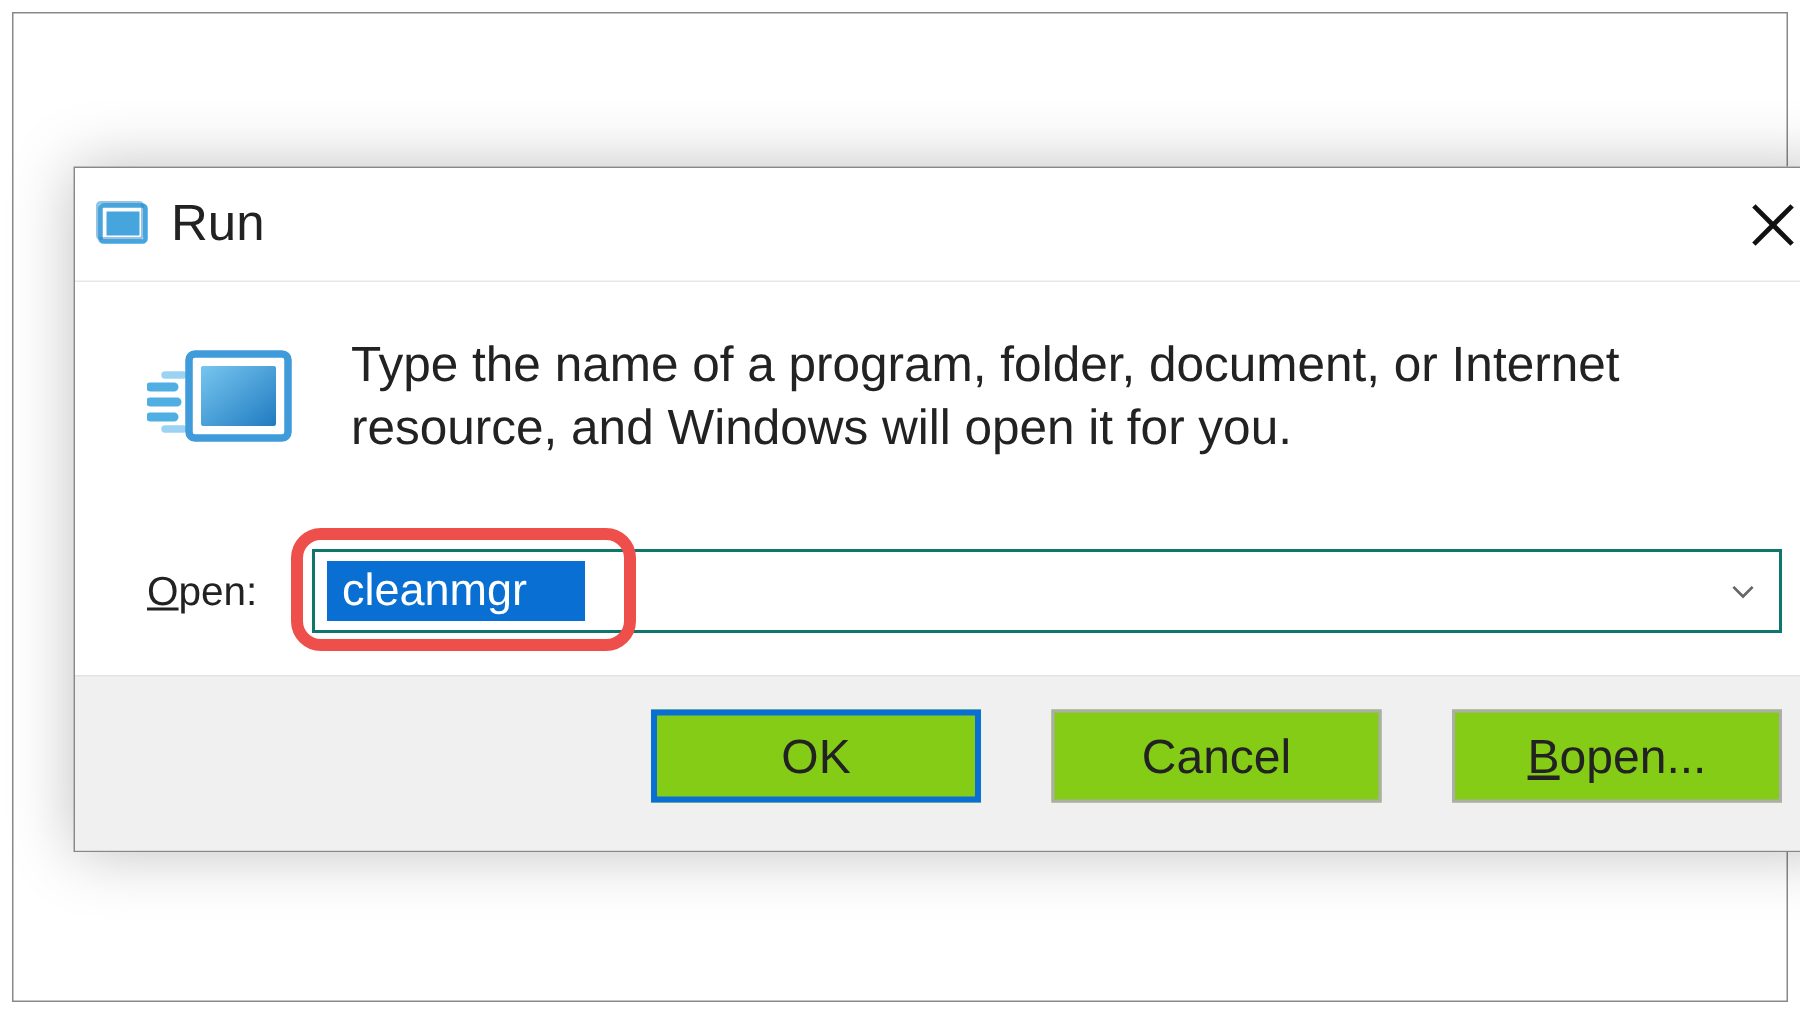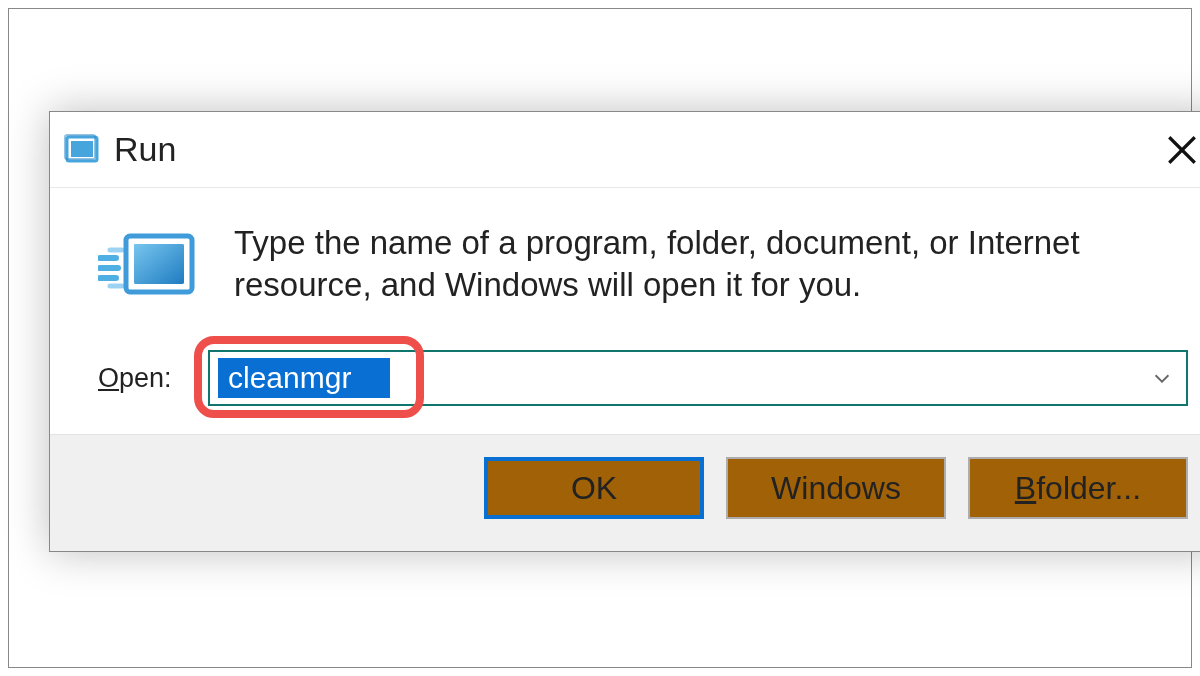--- a/index.html
+++ b/index.html
@@ -65,21 +65,21 @@
       cursor: pointer;
       font-weight: 300;
     }
     .body-area {
       padding: 34px 36px 28px 36px;
     }
     .description-row {
       display: flex;
       align-items: flex-start;
       gap: 36px;
-      margin-bottom: 42px;
+      margin-bottom: 58px;
       padding-left: 12px;
     }
     .run-big-icon {
       width: 100px;
       height: 80px;
       flex-shrink: 0;
       margin-top: 6px;
     }
     .description-text {
       font-size: 33px;
@@ -163,29 +163,30 @@
       background: #f0f0f0;
       border-top: 1px solid #e3e3e3;
       padding: 22px 36px 32px 36px;
       display: flex;
       justify-content: flex-end;
       gap: 22px;
     }
     .btn {
       height: 62px;
       min-width: 220px;
-      background: #a16207;
+      background: #84cc16;
       border: 2px solid #adadad;
       font-size: 32px;
       color: #222;
       display: inline-flex;
       align-items: center;
       justify-content: center;
       cursor: pointer;
       font-family: inherit;
+      margin-left: 25px;
     }
     .btn.primary {
       border: 4px solid #0a6fd3;
     }
     .btn .underline {
       text-decoration: underline;
     }
   </style>
 </head>
 <body>
@@ -246,22 +247,22 @@
               </svg>
             </span>
           </div>
         </div>
       </div>
 
     </div>
 
     <div class="button-bar">
       <button class="btn primary">OK</button>
-      <button class="btn">Windows</button>
+      <button class="btn">Cancel</button>
       <button class="btn">
           <span class="underline">B</span>
-          <span>folder...</span>
+          <span>open...</span>
         </button>
     </div>
 
   </div>
 
 </div>
 
 </body></html>

